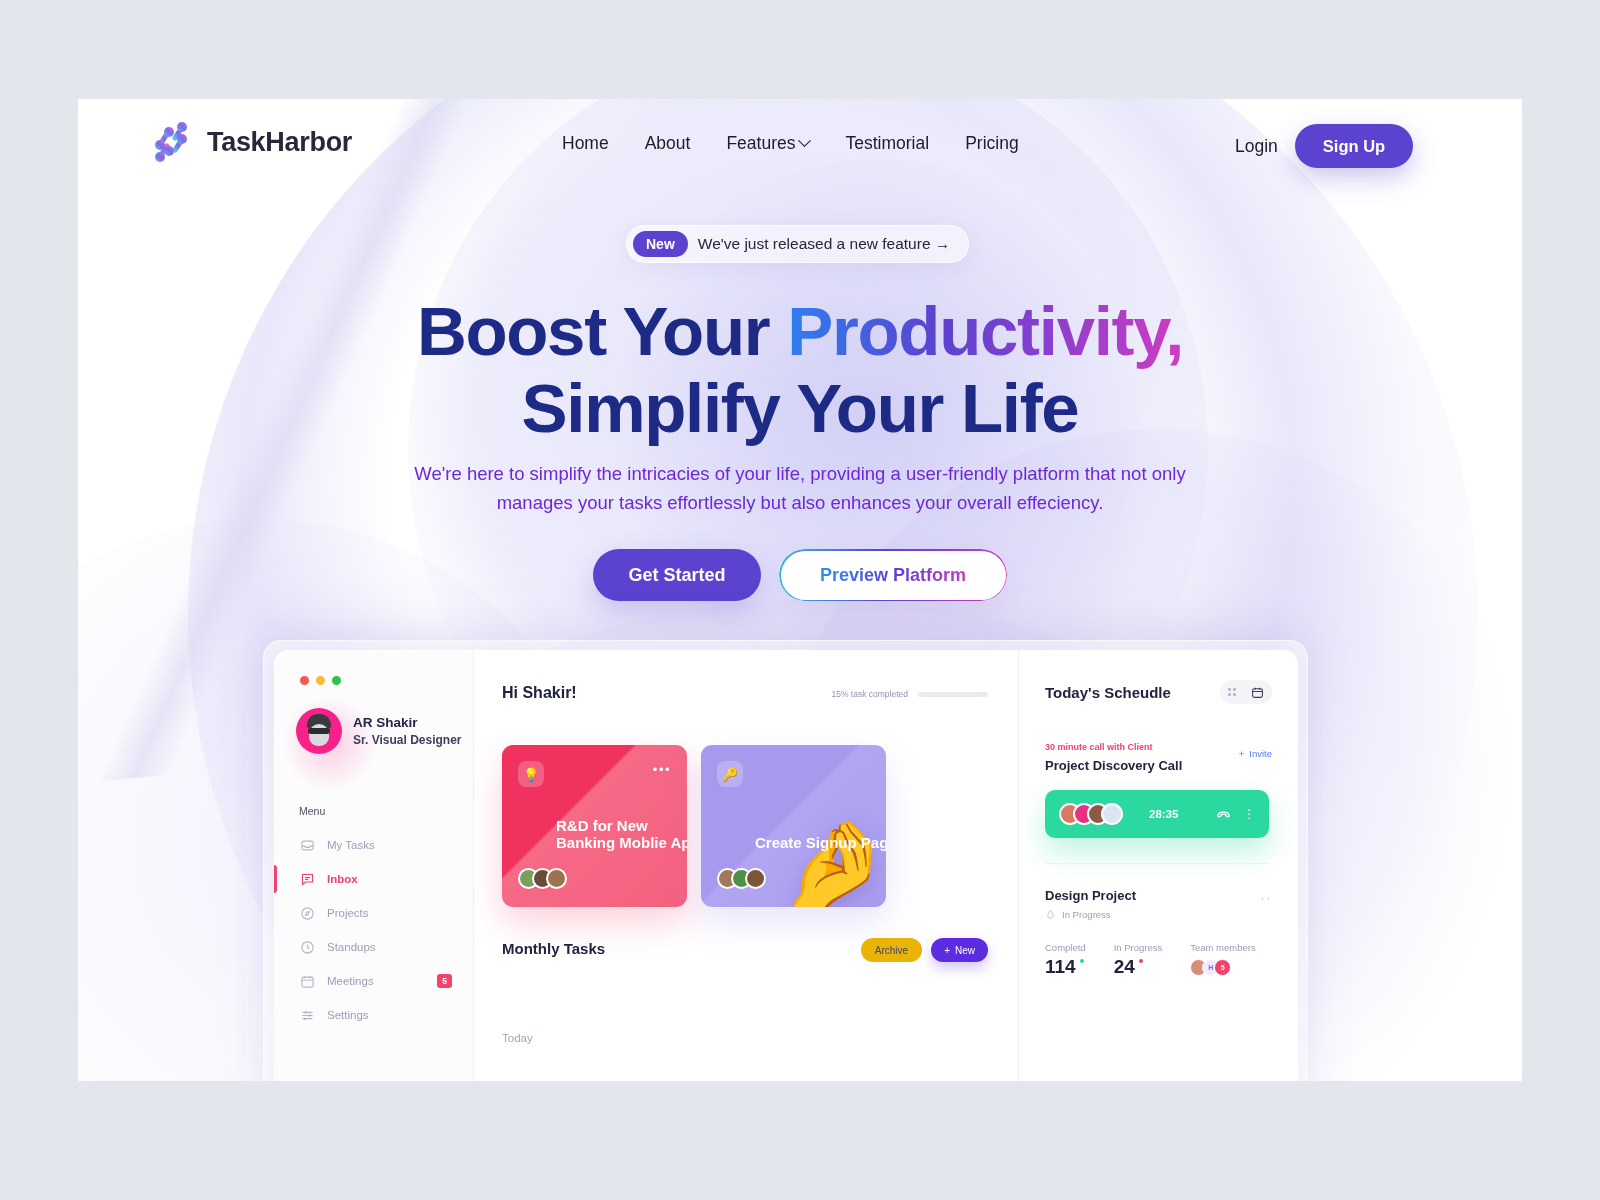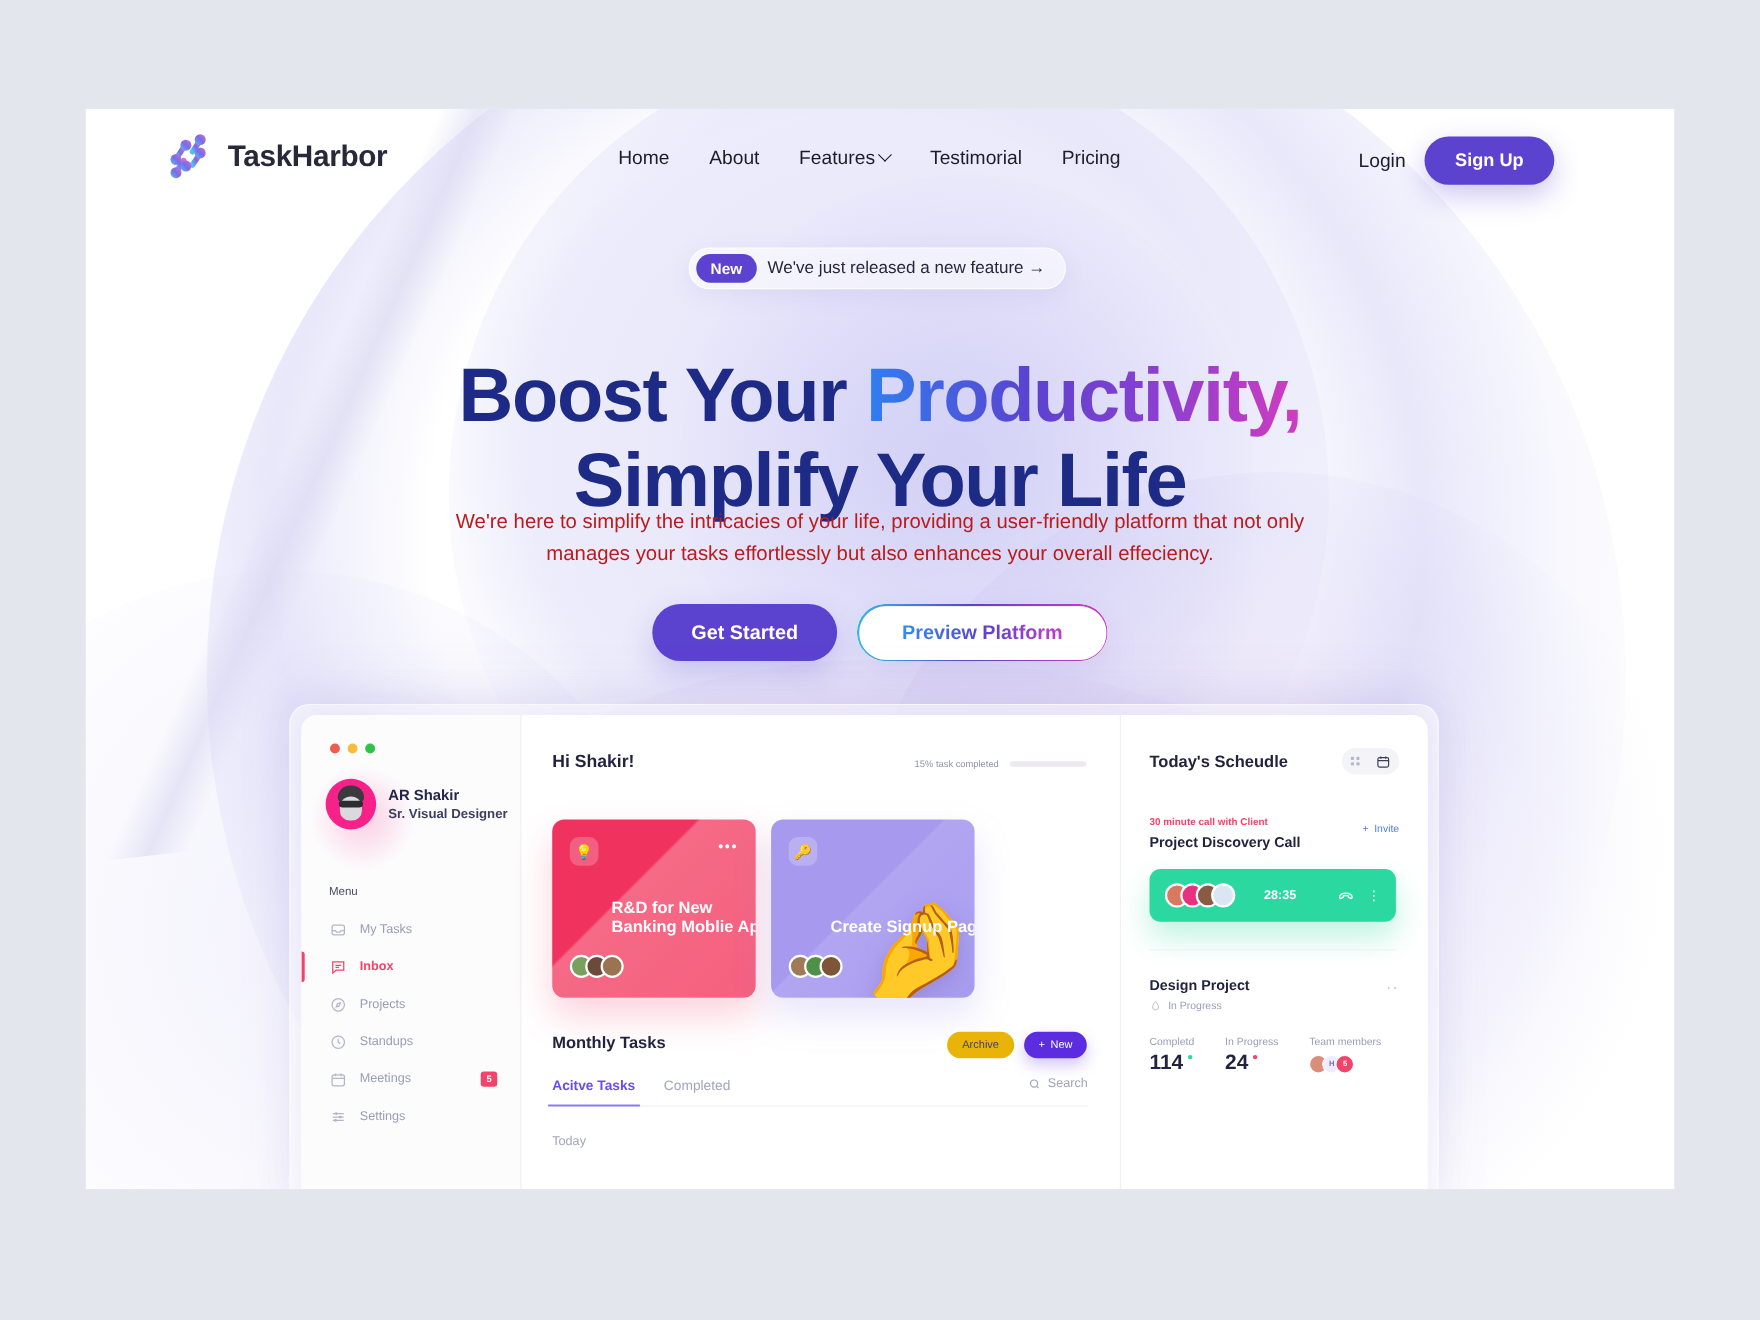--- a/index.html
+++ b/index.html
@@ -92,30 +92,30 @@
     backdrop-filter: blur(3px); cursor: pointer;
   }
   #announce-pill {
     background: #5b42cf; color: #fff; font-size: 14px; font-weight: bold;
     border-radius: 16px; padding: 5px 13px;
   }
   #announce-text { font-size: 15.5px; color: #25263a; }
 
   #headline {
     position: absolute; left: 0; top: 194px; width: 1444px; text-align: center;
-    font-size: 69px; line-height: 77px; font-weight: bold; color: #1d2a86; letter-spacing: -1.3px; margin-top: 28px;
+    font-size: 69px; line-height: 77px; font-weight: bold; color: #1d2a86; letter-spacing: -1.3px;
   }
   .grad-word {
     background: linear-gradient(90deg, #2f7ff0 0%, #5b42cf 38%, #8a3fd0 66%, #d03cc0 100%);
     -webkit-background-clip: text; background-clip: text; color: transparent;
   }
 
   #subhead {
     position: absolute; left: 322px; top: 360px; width: 800px; text-align: center;
-    font-size: 18.5px; line-height: 29px; color: #b91c1c;
+    font-size: 18.5px; line-height: 29px; color: #6d28d9;
   }
 
   #cta { position: absolute; left: 0; top: 450px; width: 1444px; display: flex; justify-content: center; gap: 18px; }
   #get-started {
     width: 168px; height: 52px; border-radius: 30px; background: #5b42cf; color: #fff;
     font-size: 18px; font-weight: bold; display: flex; align-items: center; justify-content: center;
     box-shadow: 0 12px 30px rgba(91,66,207,0.24); cursor: pointer;
   }
   #preview {
     width: 228px; height: 52px; border-radius: 30px; background: #fff;
@@ -443,31 +443,20 @@
 
         <div id="mt-title">Monthly Tasks</div>
         <div id="mt-actions">
           <div id="archive-btn">Archive</div>
           <div id="new-btn">
               <span>+</span>
               <span>New</span>
             </div>
         </div>
 
-        <div id="tabs">
-          <div class="tab active">Acitve Tasks</div>
-          <div class="tab">Completed</div>
-          <div id="search">
-            <svg width="11" height="11" viewBox="0 0 24 24" fill="none" stroke="#a2a5bb" stroke-width="2.4">
-                <circle cx="11" cy="11" r="7"></circle>
-                <path d="M20 20l-4-4"></path>
-              </svg>
-            <span id="search-label">Search</span>
-          </div>
-        </div>
         <div id="today">Today</div>
       </div>
 
       <div id="m-right">
         <div id="sch-title">Today's Scheudle</div>
         <div id="sch-toggle">
           <span class="grid-ico">
               <i></i>
               <i></i>
               <i></i>

